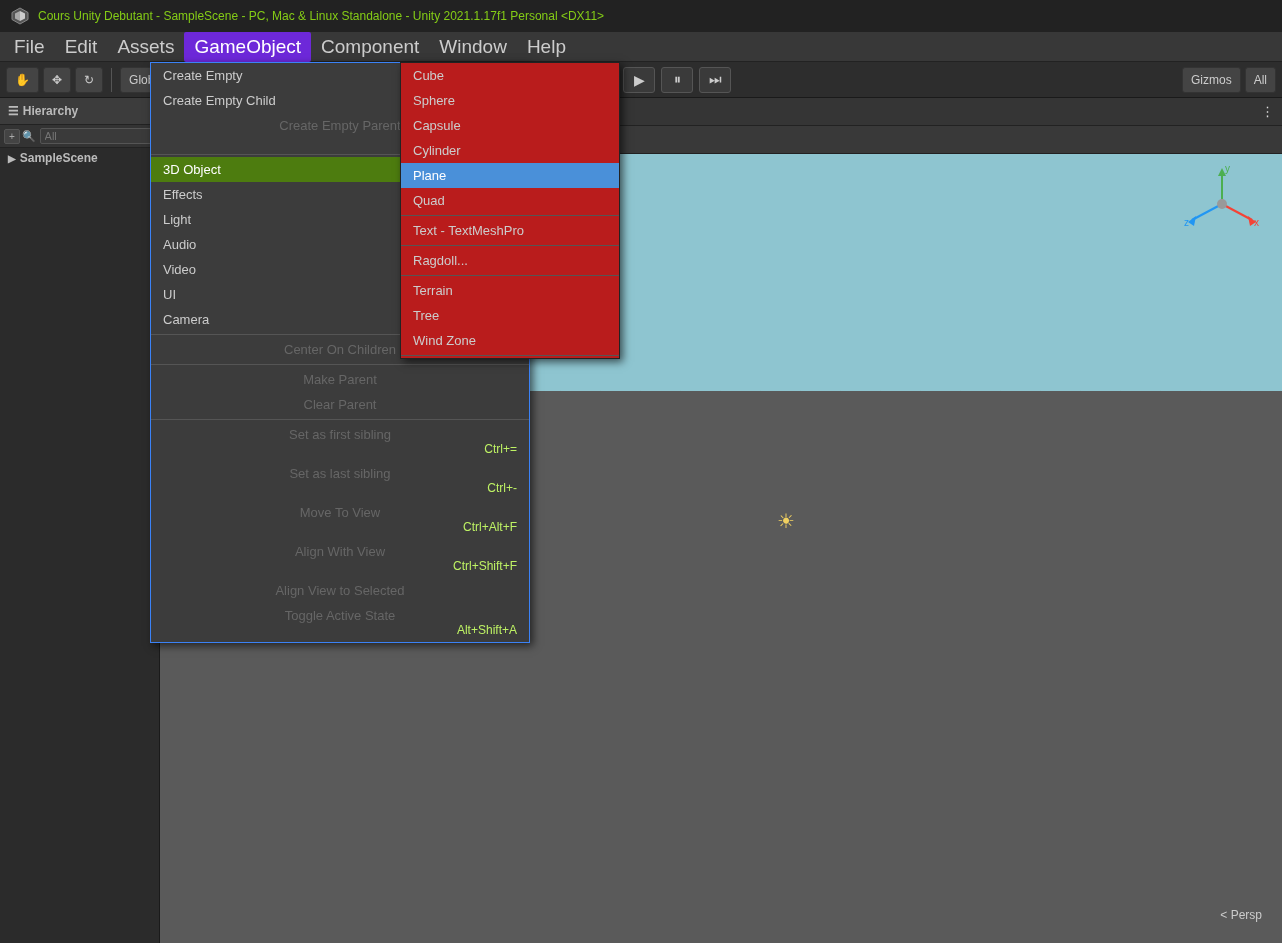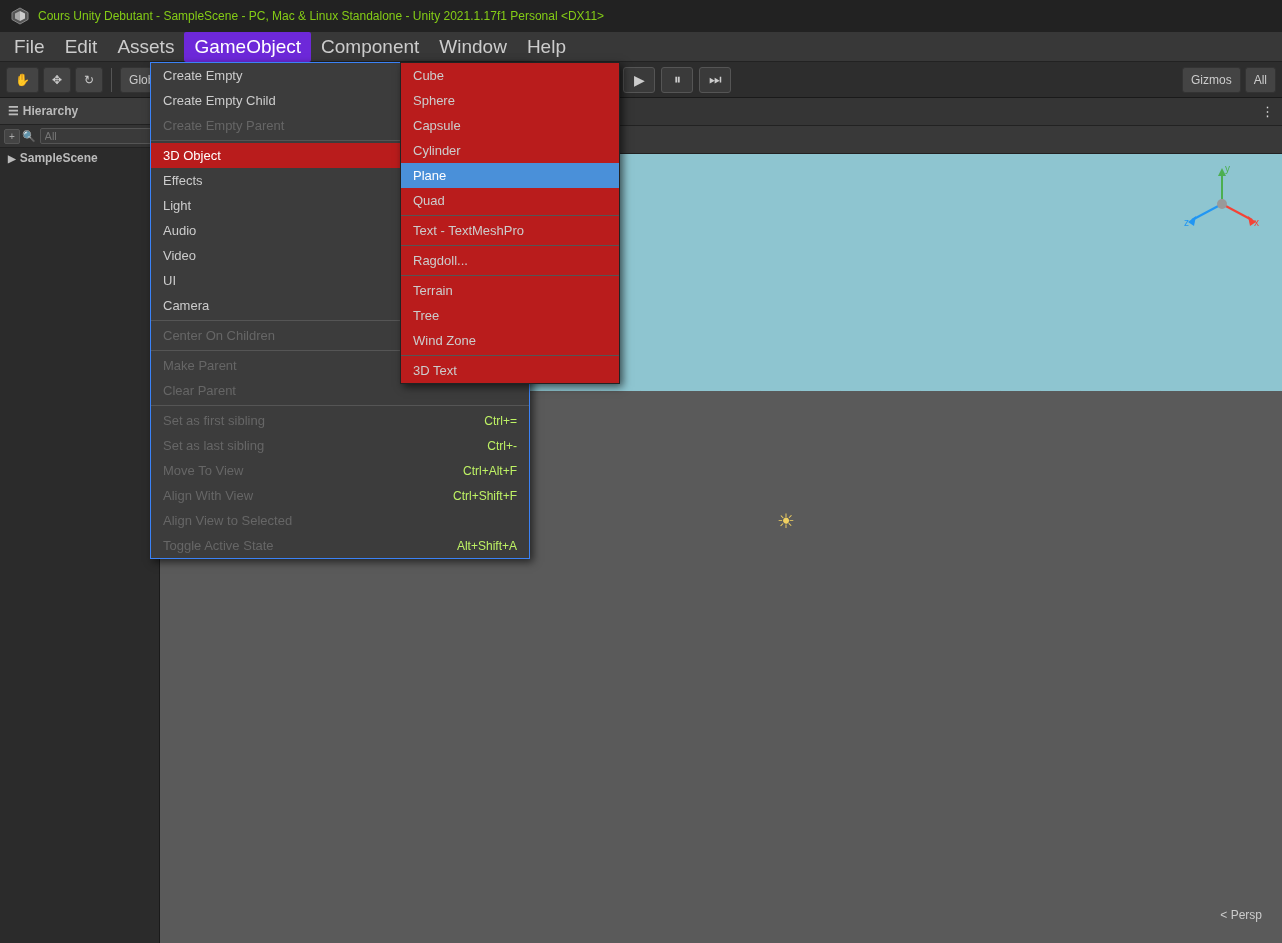--- a/index.html
+++ b/index.html
@@ -253,22 +253,22 @@
     }
     .menu-row {
       display: flex;
       align-items: center;
       padding: 5px 12px;
       cursor: pointer;
       color: #ccc;
       font-size: 13px;
       position: relative;
     }
-    .menu-row.highlighted { background: #b91c1c; color: white; }
-    .menu-row.disabled { color: #666; cursor: default; }
+    .menu-row.highlighted { background: #4d7c0f; color: white; }
+    .menu-row.disabled { color: #666; cursor: default; flex-direction: column; }
     .menu-row .shortcut {
       margin-left: auto;
       color: #bef264;
       font-size: 12px;
     }
     .menu-row .arrow {
       margin-left: auto;
       font-size: 11px;
       color: #999;
     }
@@ -538,16 +538,13 @@
   <div class="submenu-row">
     <span>Terrain</span>
   </div>
   <div class="submenu-row">
     <span>Tree</span>
   </div>
   <div class="submenu-row">
     <span>Wind Zone</span>
   </div>
   <div class="menu-sep"></div>
-  <div class="submenu-row">
-    <span>3D Text</span>
-  </div>
 </div>
 
 </body></html>

